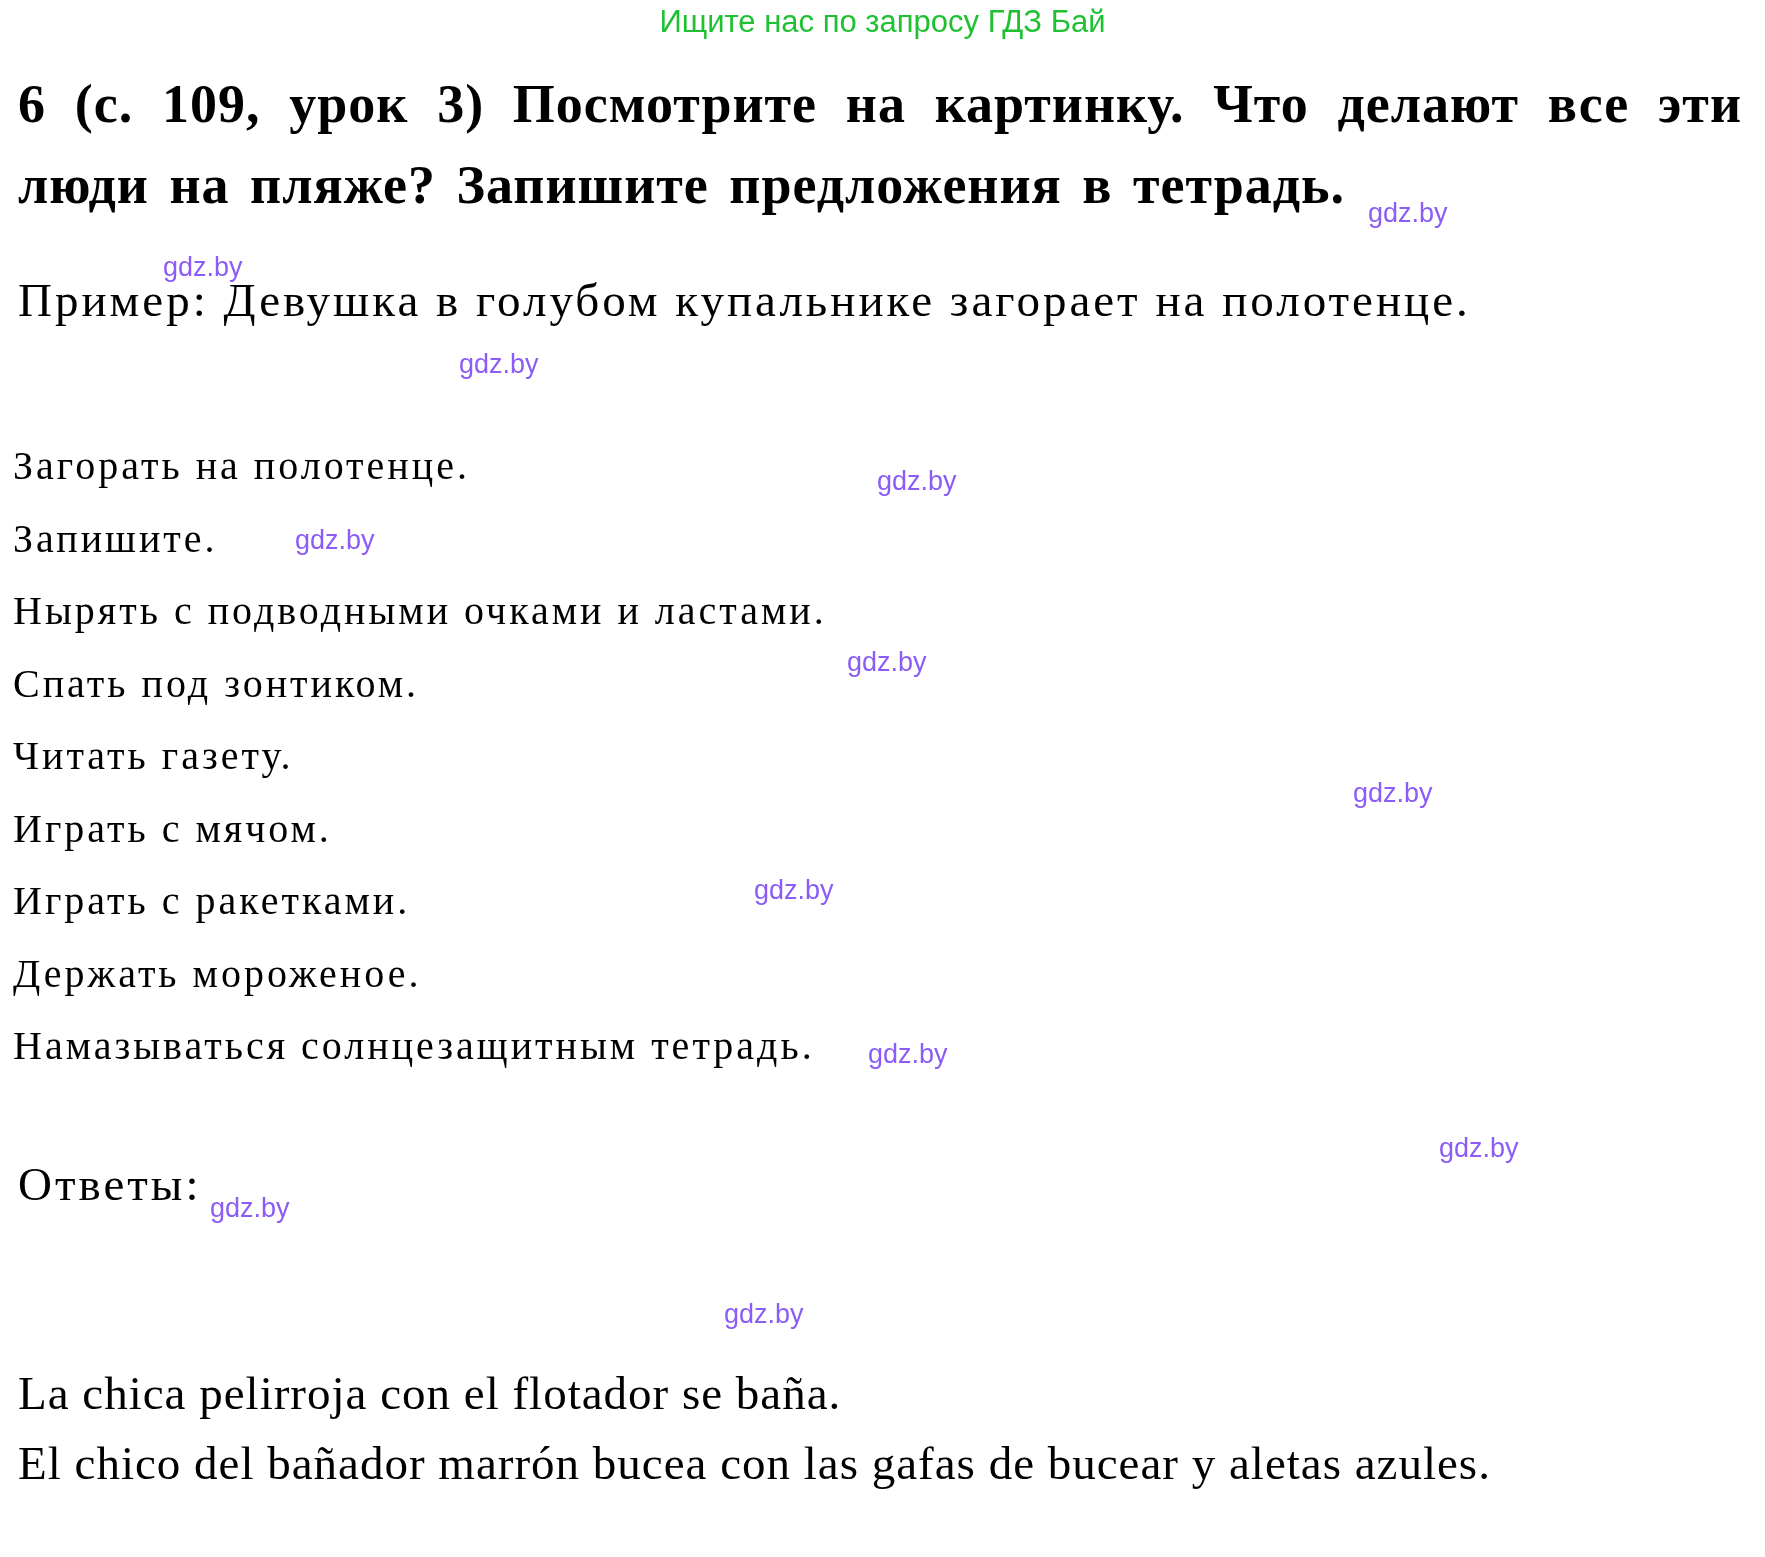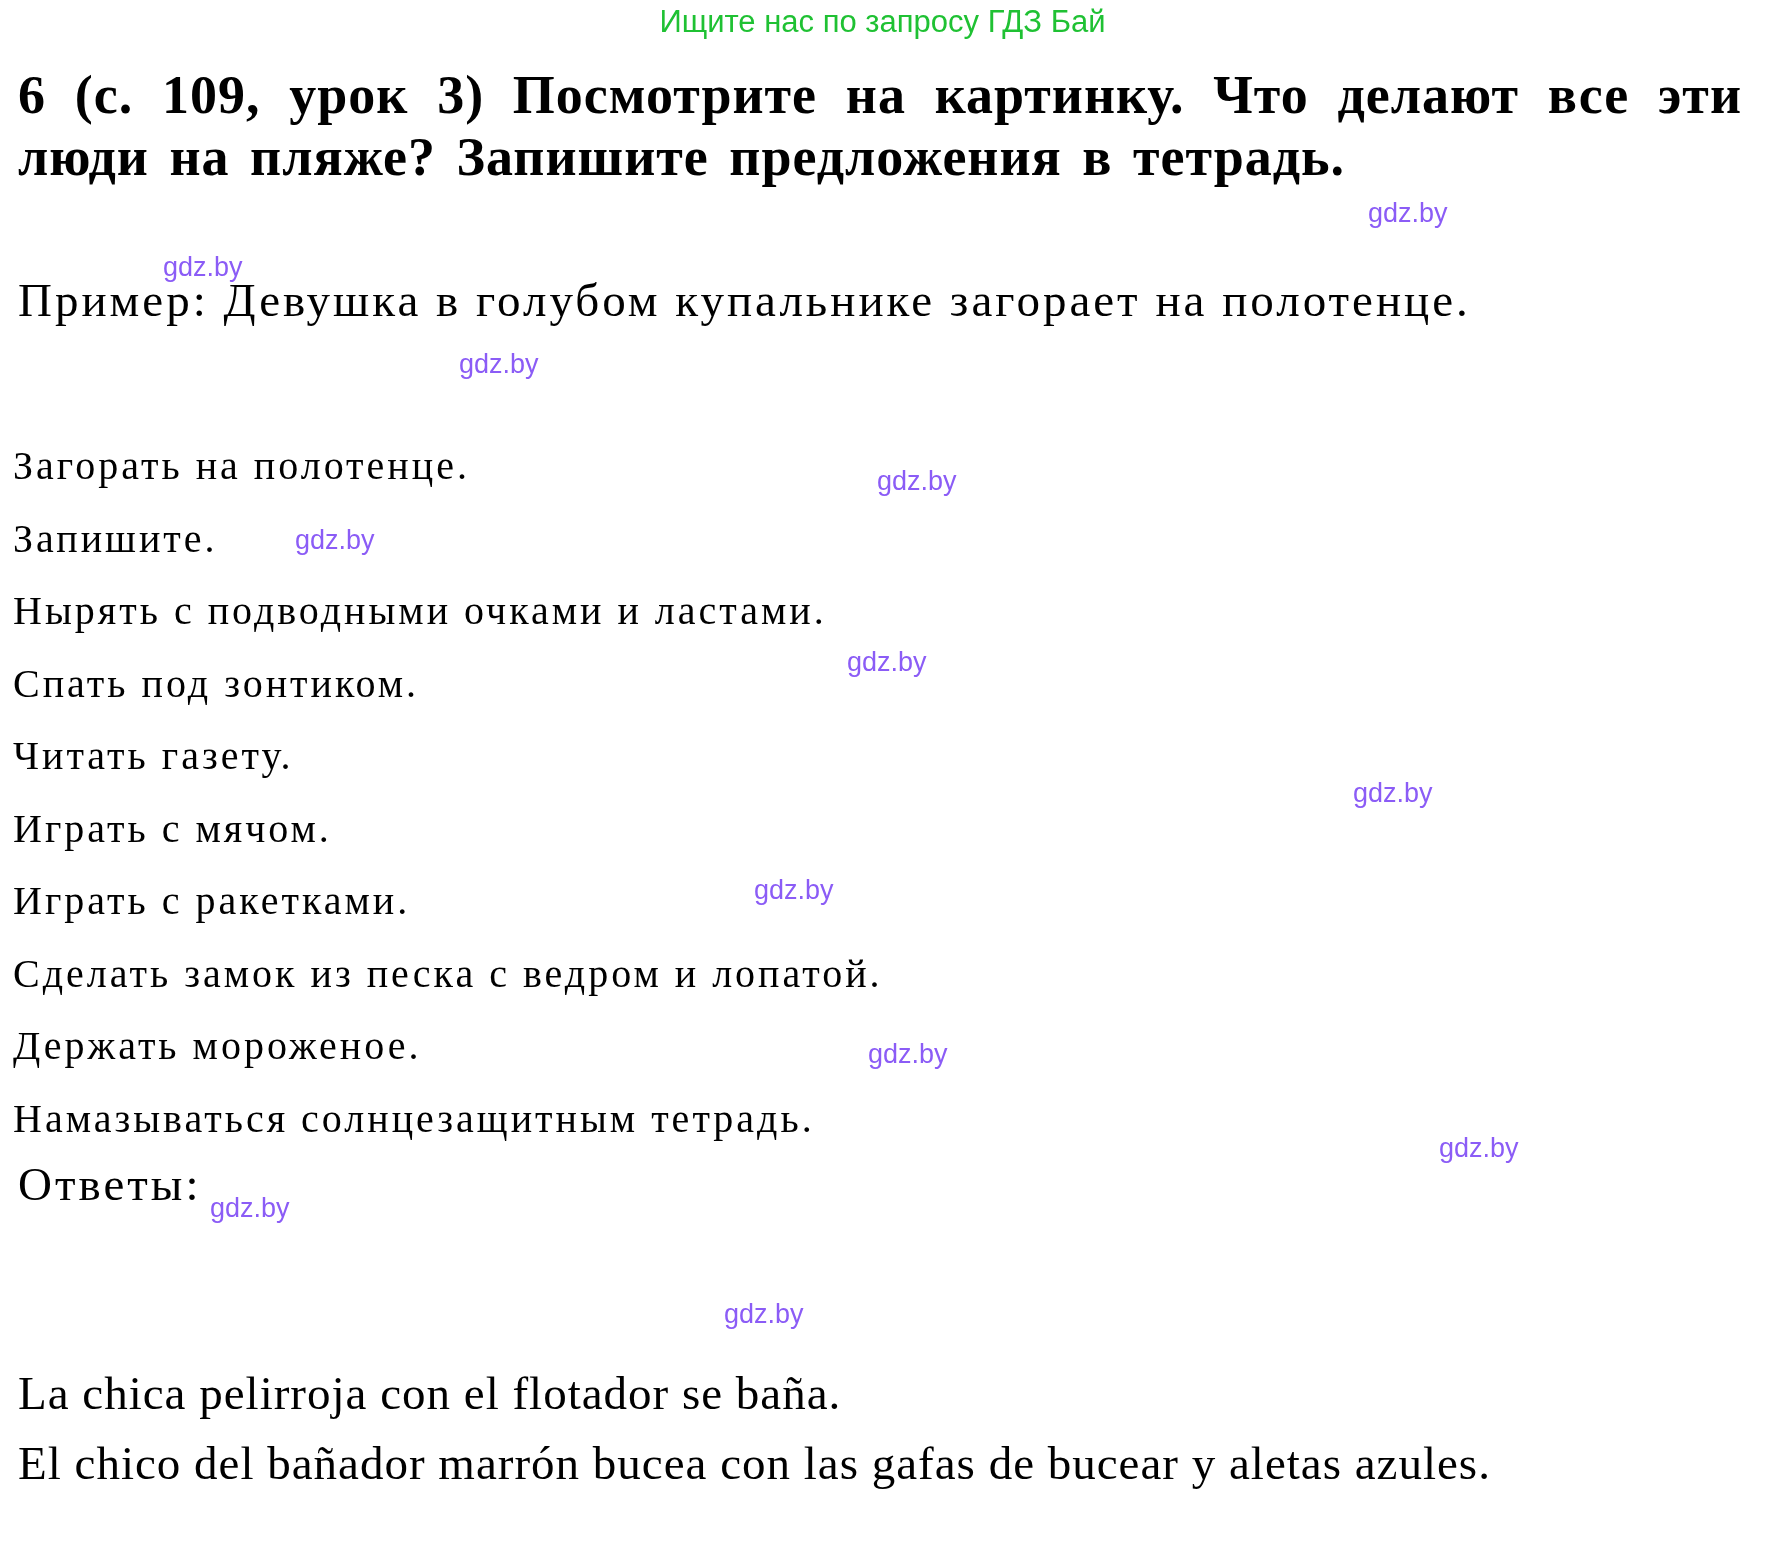--- a/index.html
+++ b/index.html
@@ -27,21 +27,21 @@
     line-height: 38px;
     color: #1fc133;
   }
   .task-heading {
     position: absolute;
     top: 64px;
     left: 18px;
     width: 1724px;
     font-size: 54px;
     font-weight: bold;
-    line-height: 62px;
+    line-height: 81px;
     letter-spacing: 1px;
     text-align: justify;
     text-align-last: left;
     word-spacing: 6px;
   }
   .example-line {
     position: absolute;
     top: 268px;
     left: 18px;
     width: 1740px;
@@ -116,21 +116,20 @@
   <div class="example-line">Пример: Девушка в голубом купальнике загорает на полотенце.</div>
 
   <div class="phrase-list">
     <div class="phrase">Загорать на полотенце.</div>
     <div class="phrase">Запишите.</div>
     <div class="phrase">Нырять с подводными очками и ластами.</div>
     <div class="phrase">Спать под зонтиком.</div>
     <div class="phrase">Читать газету.</div>
     <div class="phrase">Играть с мячом.</div>
     <div class="phrase">Играть с ракетками.</div>
-    <div class="phrase">Сделать замок из песка с ведром и лопатой.</div>
     <div class="phrase">Держать мороженое.</div>
     <div class="phrase">Намазываться солнцезащитным тетрадь.</div>
   </div>
 
   <div class="answers-label">Ответы:</div>
 
   <div class="answer-list">
     <div class="answer">La chica pelirroja con el flotador se baña.</div>
     <div class="answer">El chico del bañador marrón bucea con las gafas de bucear y aletas azules.</div>
   </div>

